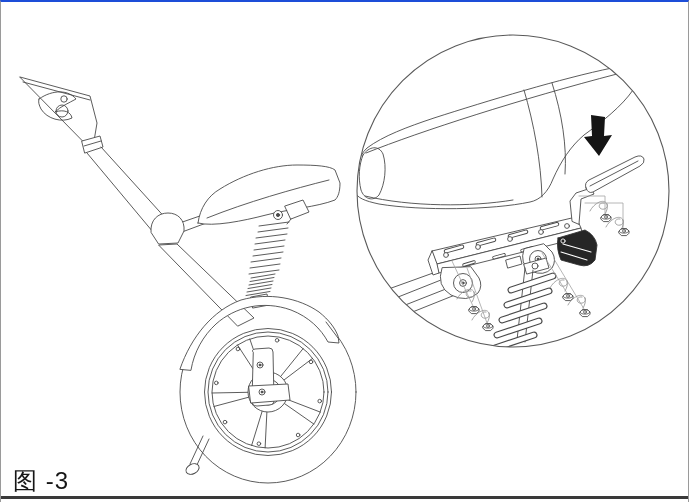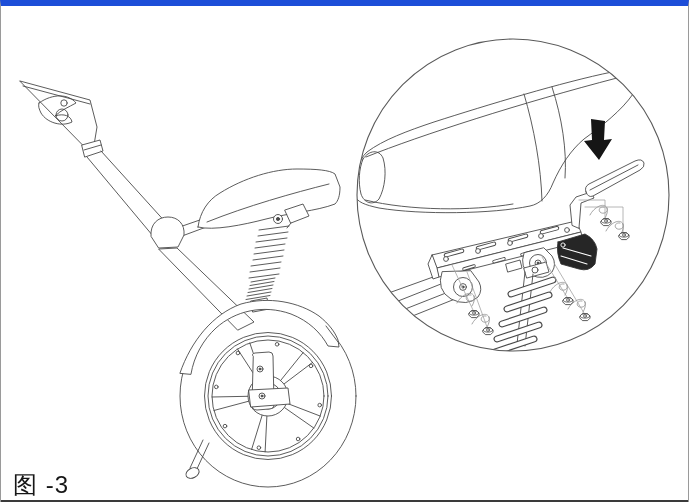--- a/index.html
+++ b/index.html
@@ -1,21 +1,21 @@
 <!DOCTYPE html>
 <html><head>
 <meta charset="utf-8">
 <style>
   html,body{margin:0;padding:0;background:#fff;}
   .frame{
     position:relative;
     width:689px;height:502px;
     box-sizing:border-box;
     background:#ffffff;
-    border-top:6px solid #1d4ed8;
+    border-top:2px solid #1d4ed8;
     border-left:1px solid #9a9a9a;
     border-right:1px solid #9a9a9a;
     overflow:hidden;
     font-family:"Liberation Sans", sans-serif;
   }
   .bottom-rule{
     position:absolute;left:0;right:0;top:494px;height:3px;
     background:#3a3a3a;
   }
   .caption{

